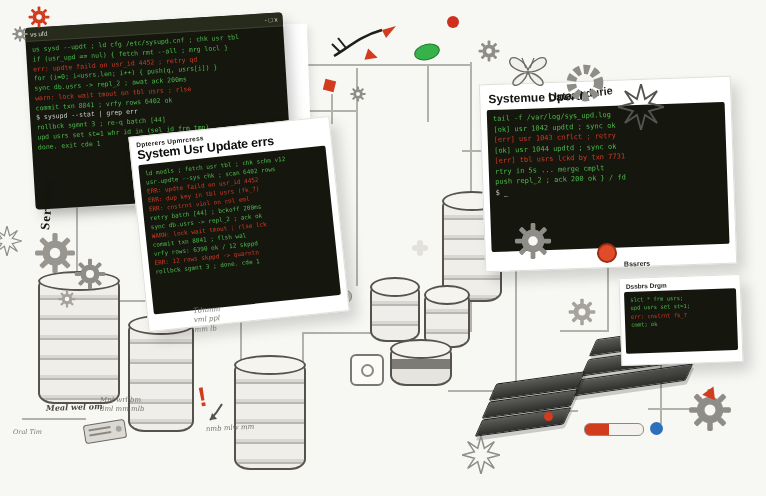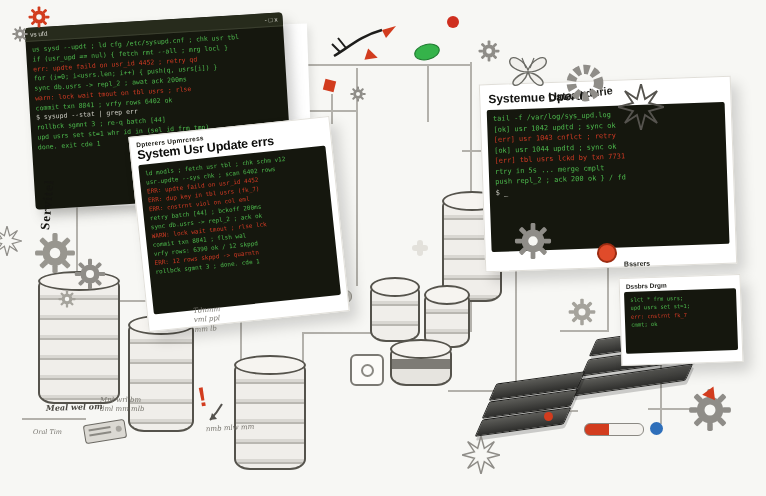--- a/index.html
+++ b/index.html
@@ -310,15 +310,15 @@
       <div>Tdnmm</div>
       <div>vml ppl</div>
       <div>mm lb</div>
     </div>
   <div class="hand" style="left:100px;top:396px">
       <div>Mnl wrl bm</div>
       <div>dml mm mlb</div>
     </div>
   <div class="hand" style="left:206px;top:424px;transform:rotate(-3deg)">nmb mlw mm</div>
   <div class="hand dark" style="left:46px;top:402px;font-size:8px;transform:rotate(-2deg)">Meal wel om</div>
-  <div class="hand" style="left:33px;top:428px;font-size:6.5px">Oral Tim</div>
+  <div class="hand" style="left:13px;top:428px;font-size:6.5px">Oral Tim</div>
 
 </div>
 
 </body></html>

